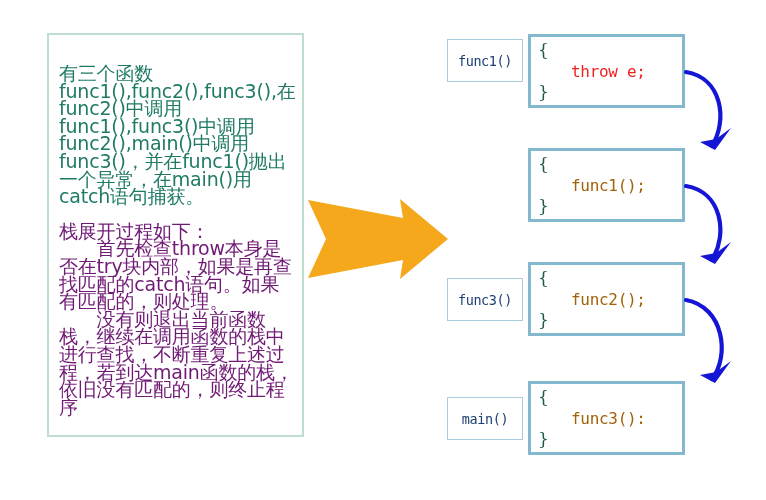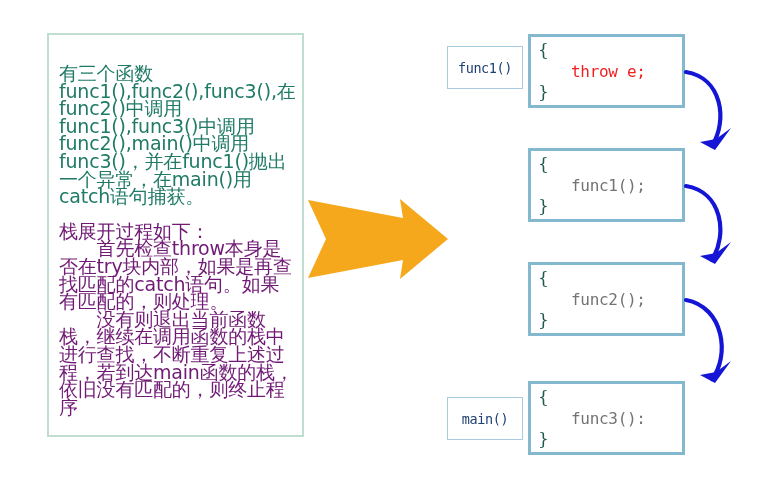--- a/index.html
+++ b/index.html
@@ -118,21 +118,21 @@
   .code-line {
     position: absolute;
     left: 40px;
     top: 50%;
     transform: translateY(-50%);
     font-family: "DejaVu Sans Mono", monospace;
     font-size: 16px;
     letter-spacing: -0.3px;
     white-space: pre;
   }
-  .code-normal { color: #737373; }
+  .code-normal { color: #a16207; }
   .code-throw  { color: #f21f1f; }
 
   .arrows-svg {
     position: absolute;
     left: 0; top: 0;
     width: 766px;
     height: 500px;
     pointer-events: none;
   }
 </style>
@@ -155,39 +155,42 @@
     </div>
   </div>
 
   <svg class="orange-arrow" viewBox="0 0 140 92">
     <path d="M0,7 L18,46 L0,85 L95,67 L92,86 L140,46 L92,6 L95,25 Z" fill="#f5a81c"></path>
   </svg>
 
   <div class="stack">
 
     <div class="frame" style="top:34px;height:74px;">
-      <div class="label-box" style="top:12px;">
+      <div class="label-box" style="top:5px;">
         <span>func1()</span>
       </div>
       <div class="code-box">
         <div class="brace brace-open">{</div>
         <div class="brace brace-close">}</div>
         <div class="code-line code-throw">throw e;</div>
       </div>
     </div>
 
     <div class="frame" style="top:148px;height:74px;">
       <div class="code-box">
         <div class="brace brace-open">{</div>
         <div class="brace brace-close">}</div>
         <div class="code-line code-normal">func1();</div>
       </div>
     </div>
 
     <div class="frame" style="top:262px;height:74px;">
+      <div class="label-box" style="top:16px;">
+        <span>func3()</span>
+      </div>
       <div class="code-box">
         <div class="brace brace-open">{</div>
         <div class="brace brace-close">}</div>
         <div class="code-line code-normal">func2();</div>
       </div>
     </div>
 
     <div class="frame" style="top:381px;height:74px;">
       <div class="label-box" style="top:16px;">
         <span>main()</span>

